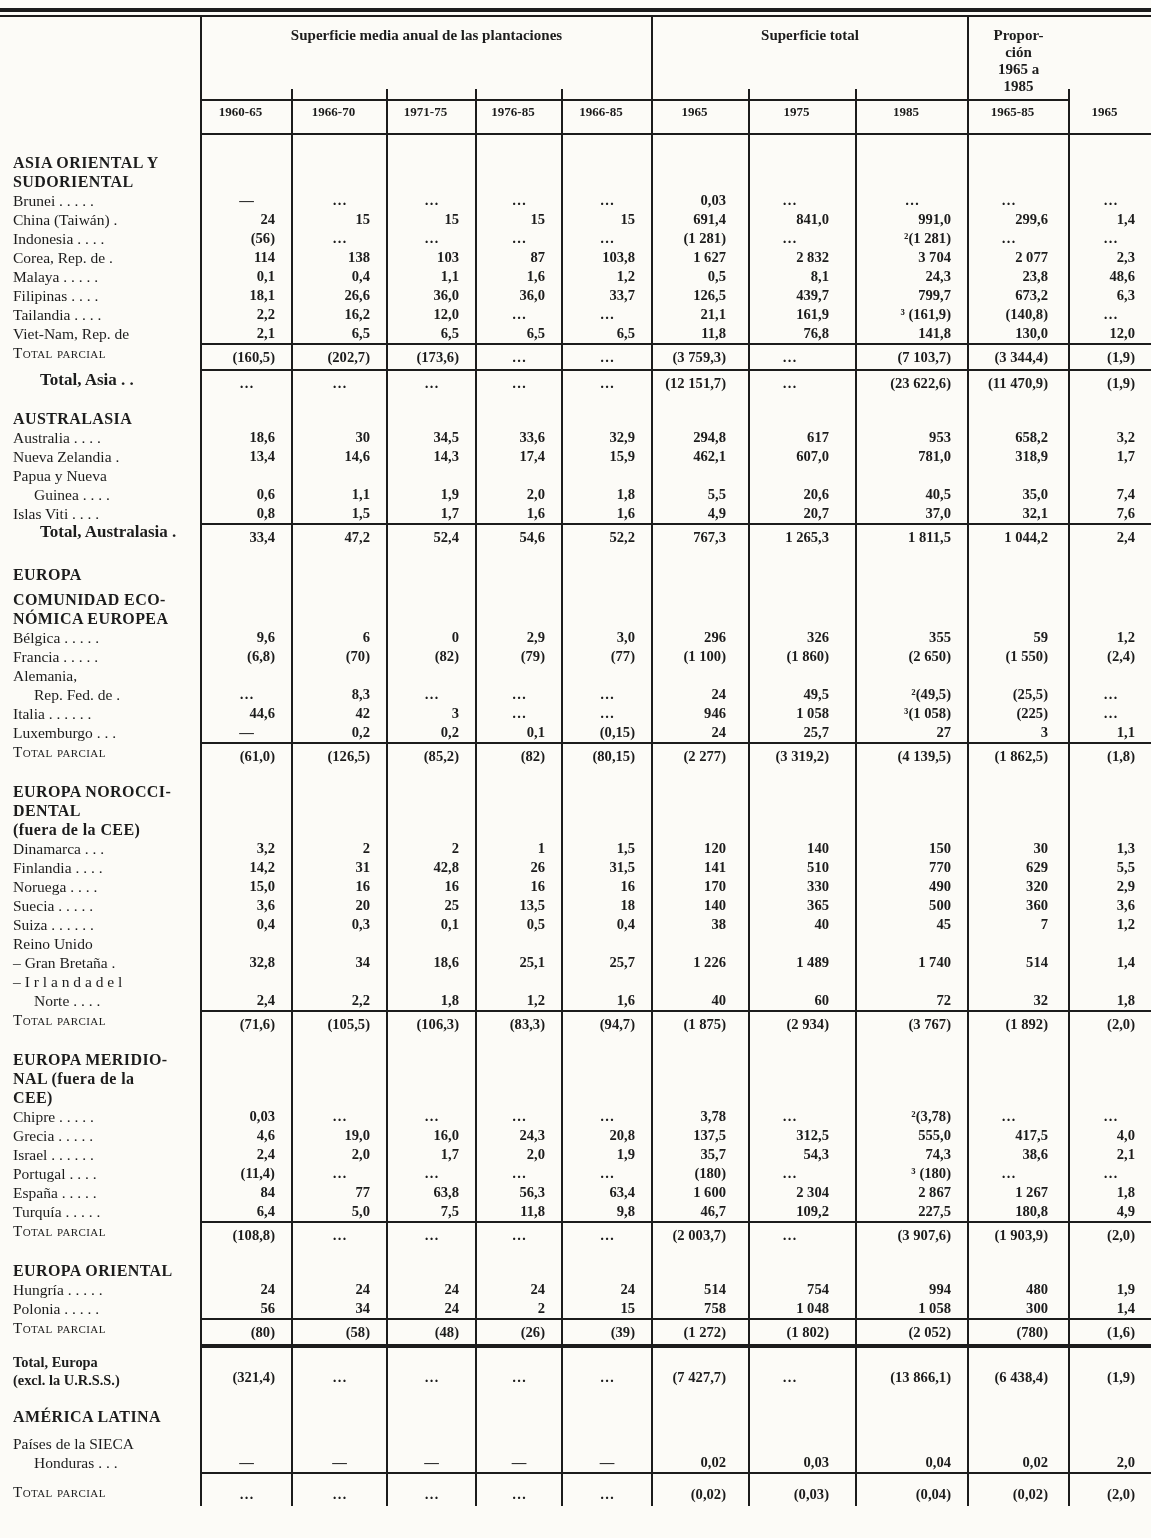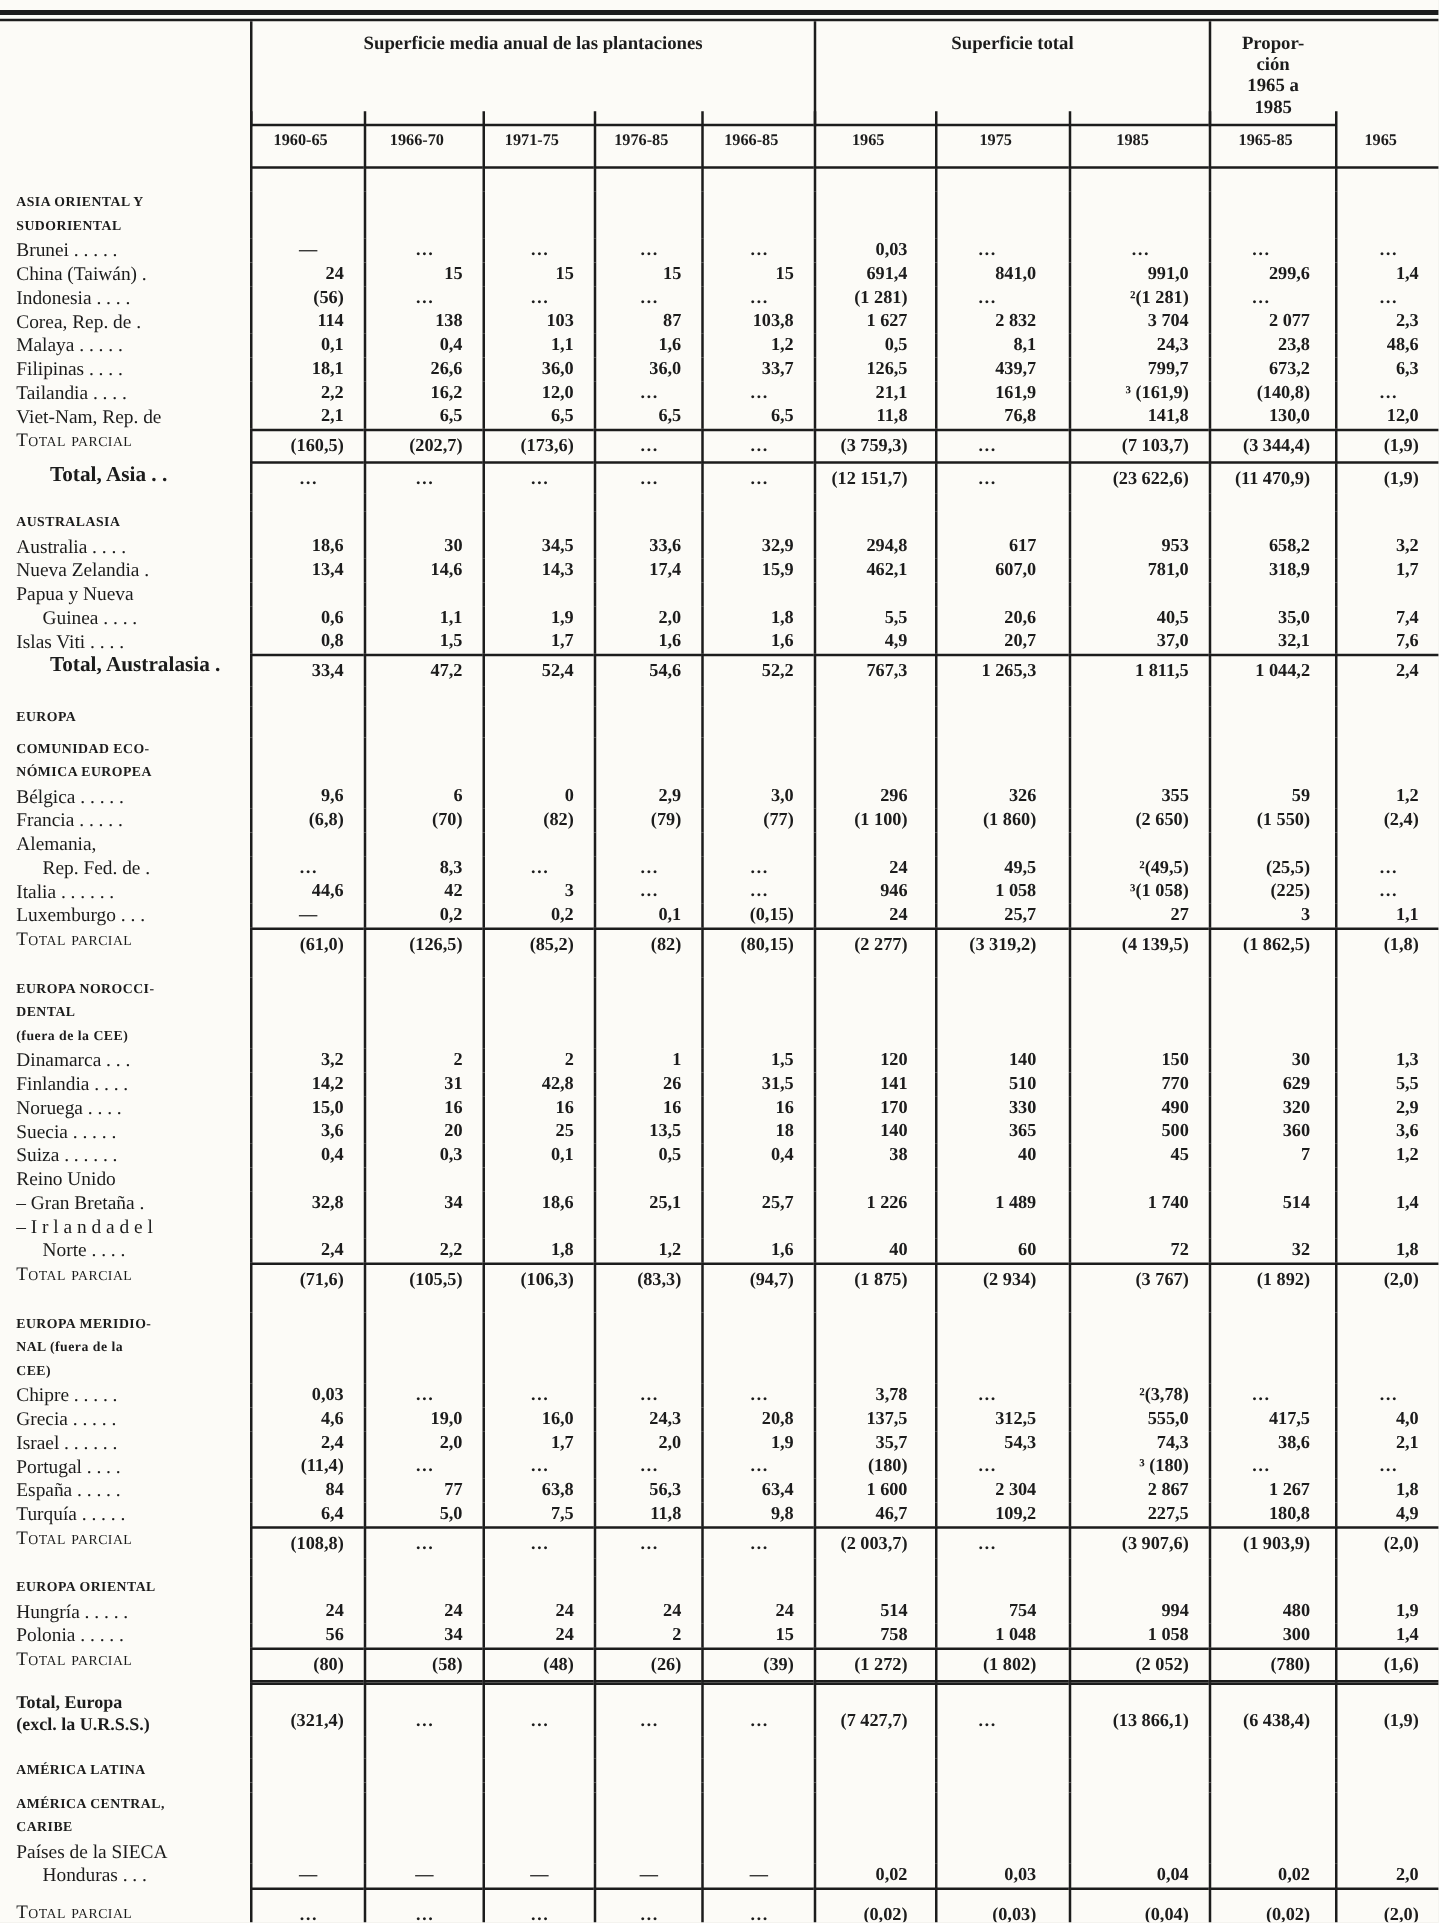--- a/index.html
+++ b/index.html
@@ -28,21 +28,21 @@
   
   .ghc{flex-direction:column;justify-content:flex-start;align-items:center;
        border-bottom:2px solid var(--ink);padding:10px 2px 4px 2px;
        font-weight:bold;font-size:15px;line-height:17px;text-align:center;}
   .hdr-groups{height:72px;}
   .hdr-years{height:46px;}
   .yhc{justify-content:center;align-items:center;border-bottom:2px solid var(--ink);
        font-size:13px;padding-right:12px;}
   .hc-empty{border:none;}
   
-  .sec .lc{font-weight:bold;font-size:11px;letter-spacing:.4px;line-height:19px;}
+  .sec .lc{font-weight:bold;font-size:16px;letter-spacing:.4px;line-height:19px;}
   .lblrow .lc{font-size:15.5px;}
   .ind .lc{padding-left:34px;}
   .sub .lc{font-variant:small-caps;font-size:15.2px;letter-spacing:.4px;}
   .sub .vc{padding-top:3px;padding-bottom:2px;}
   .tot .lc{font-weight:bold;font-size:17px;padding-left:40px;line-height:18px;}
   .tot .vc{padding-top:3px;padding-bottom:2px;}
   .tot2 .lc{font-weight:bold;font-size:14.4px;line-height:18px;padding-top:7px;}
   .tot2 .vc{padding-top:7px;padding-bottom:2px;}
   .bt .vc{border-top:2px solid var(--ink);}
   .bb .vc{border-bottom:2px solid var(--ink);}
@@ -1696,24 +1696,20 @@
         <div class="vc c3"></div>
         <div class="vc c4"></div>
         <div class="vc c5"></div>
         <div class="vc c6"></div>
         <div class="vc c7"></div>
         <div class="vc c8"></div>
         <div class="vc c9"></div>
         <div class="vc c10"></div>
       </div>
       <div class="row sec">
-        <div class="lc">
-          <div>AMÉRICA CENTRAL,</div>
-          <div>CARIBE</div>
-        </div>
         <div class="vc c1"></div>
         <div class="vc c2"></div>
         <div class="vc c3"></div>
         <div class="vc c4"></div>
         <div class="vc c5"></div>
         <div class="vc c6"></div>
         <div class="vc c7"></div>
         <div class="vc c8"></div>
         <div class="vc c9"></div>
         <div class="vc c10"></div>

